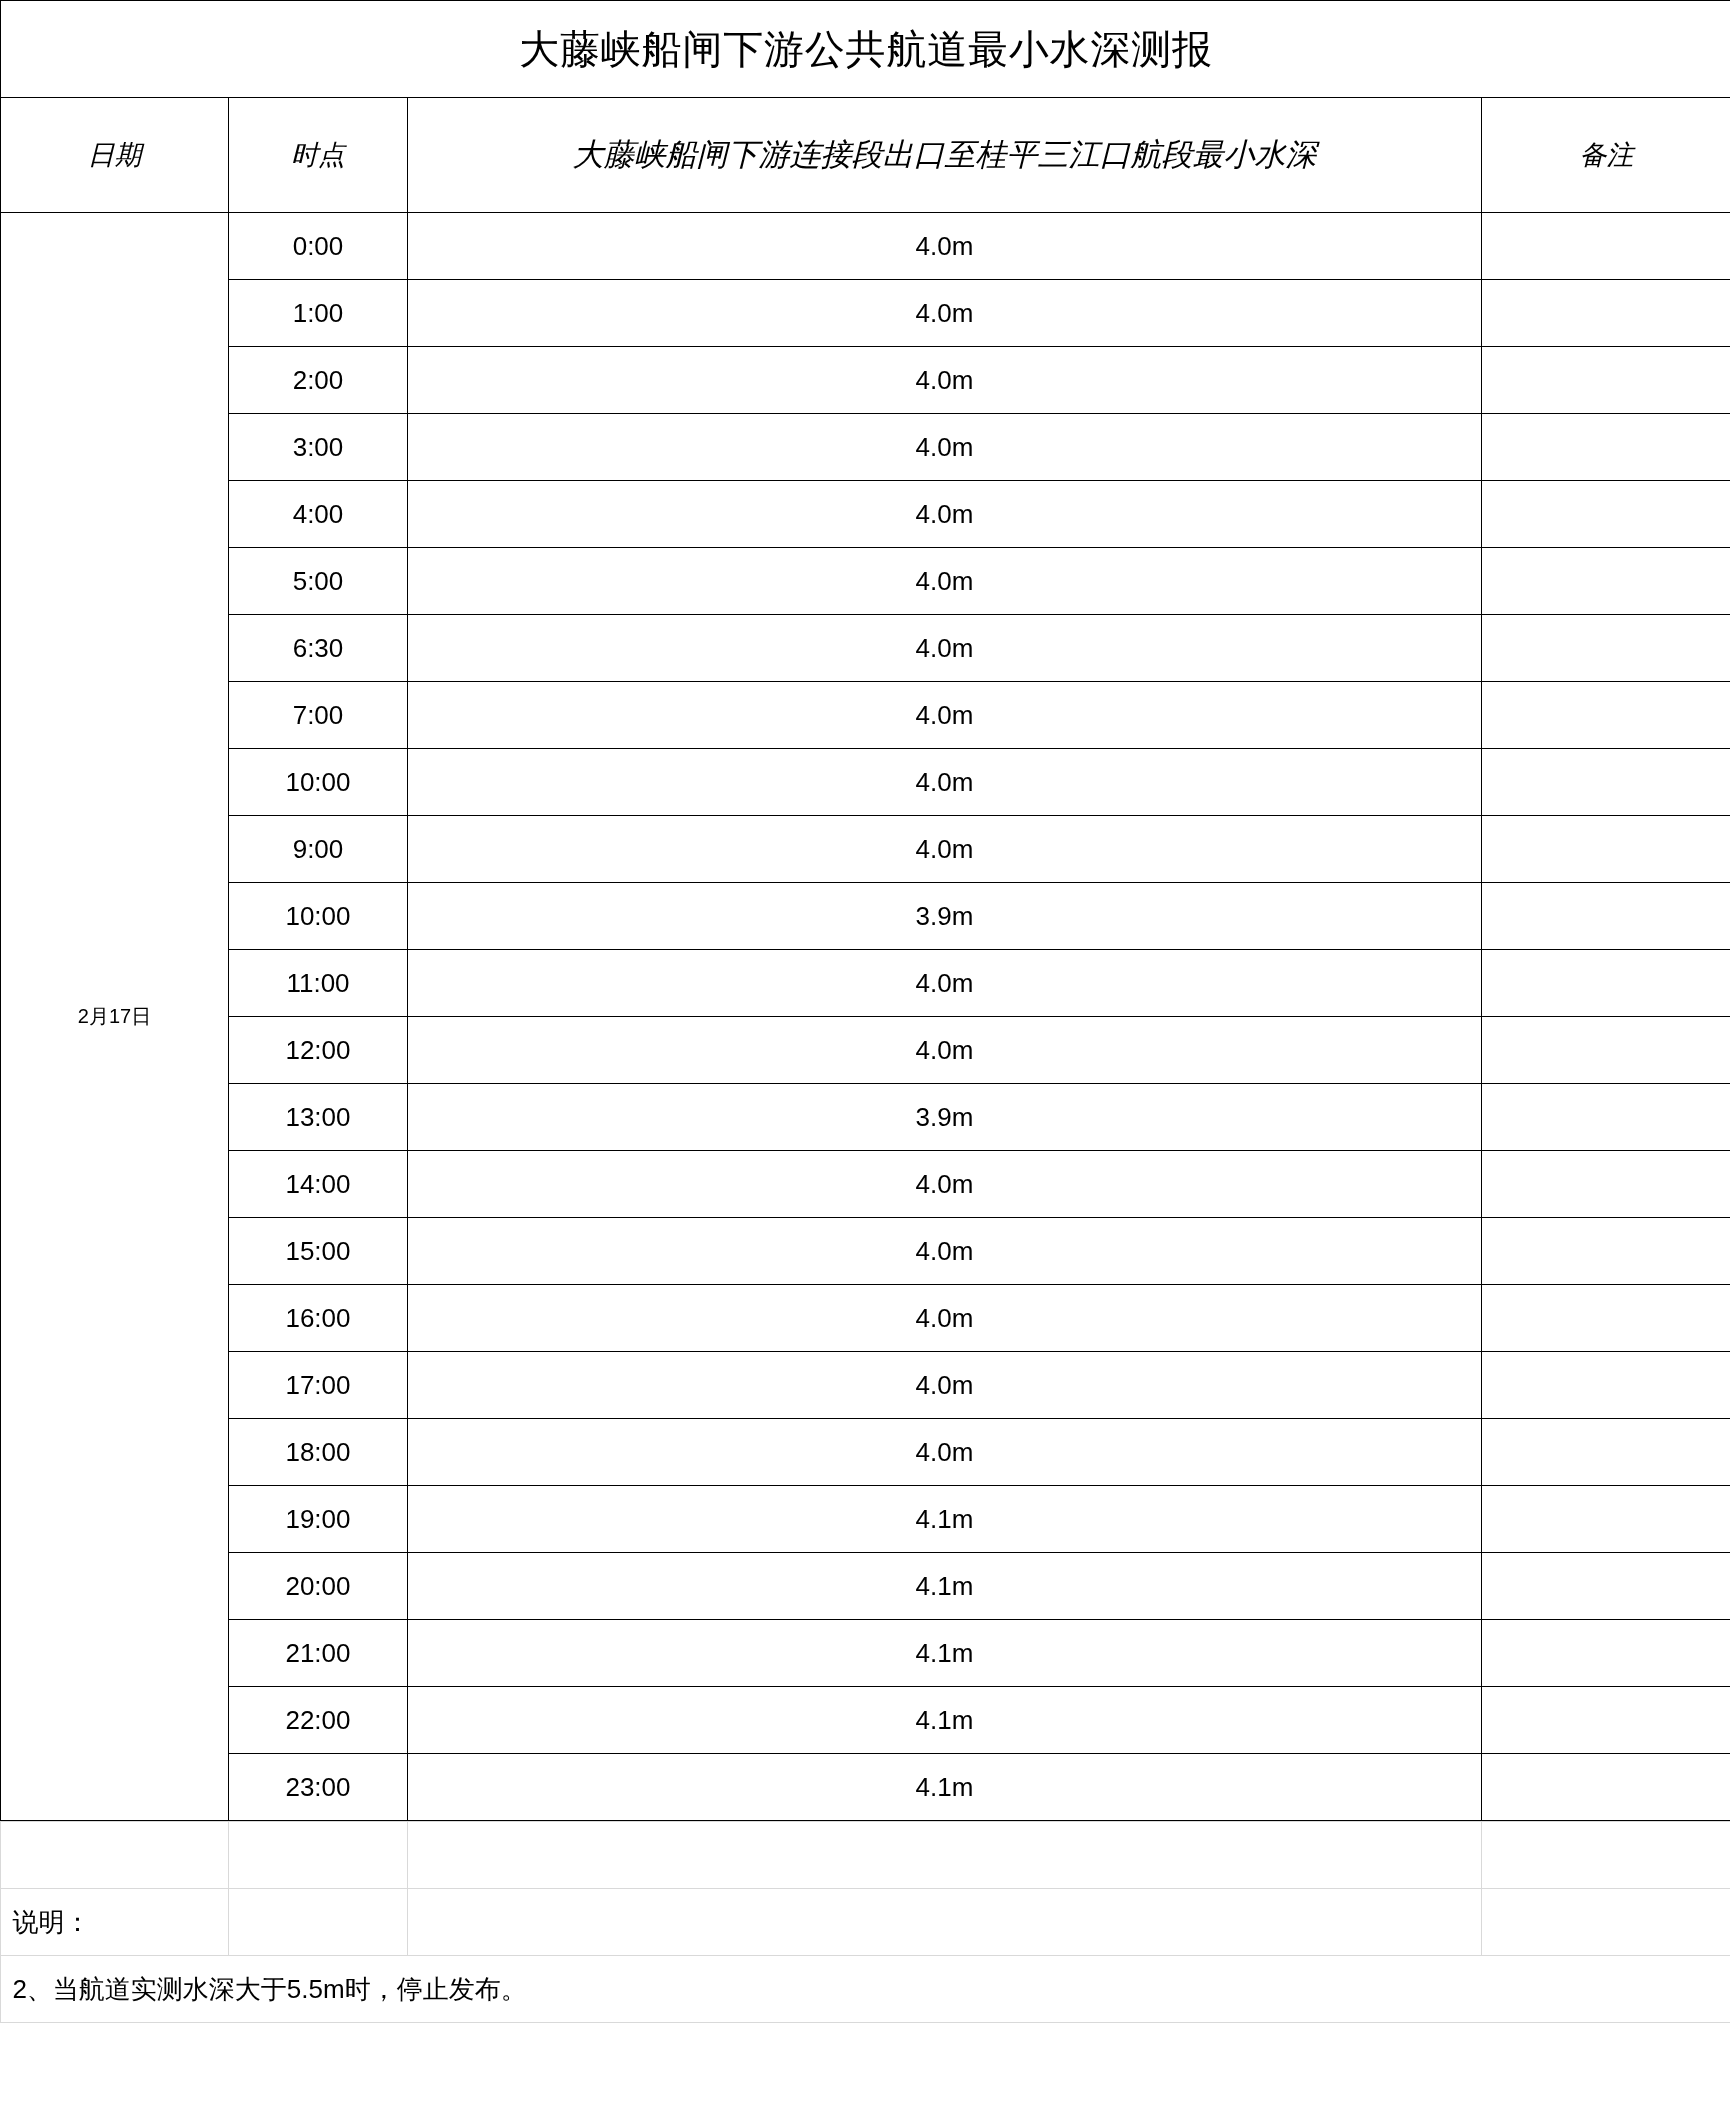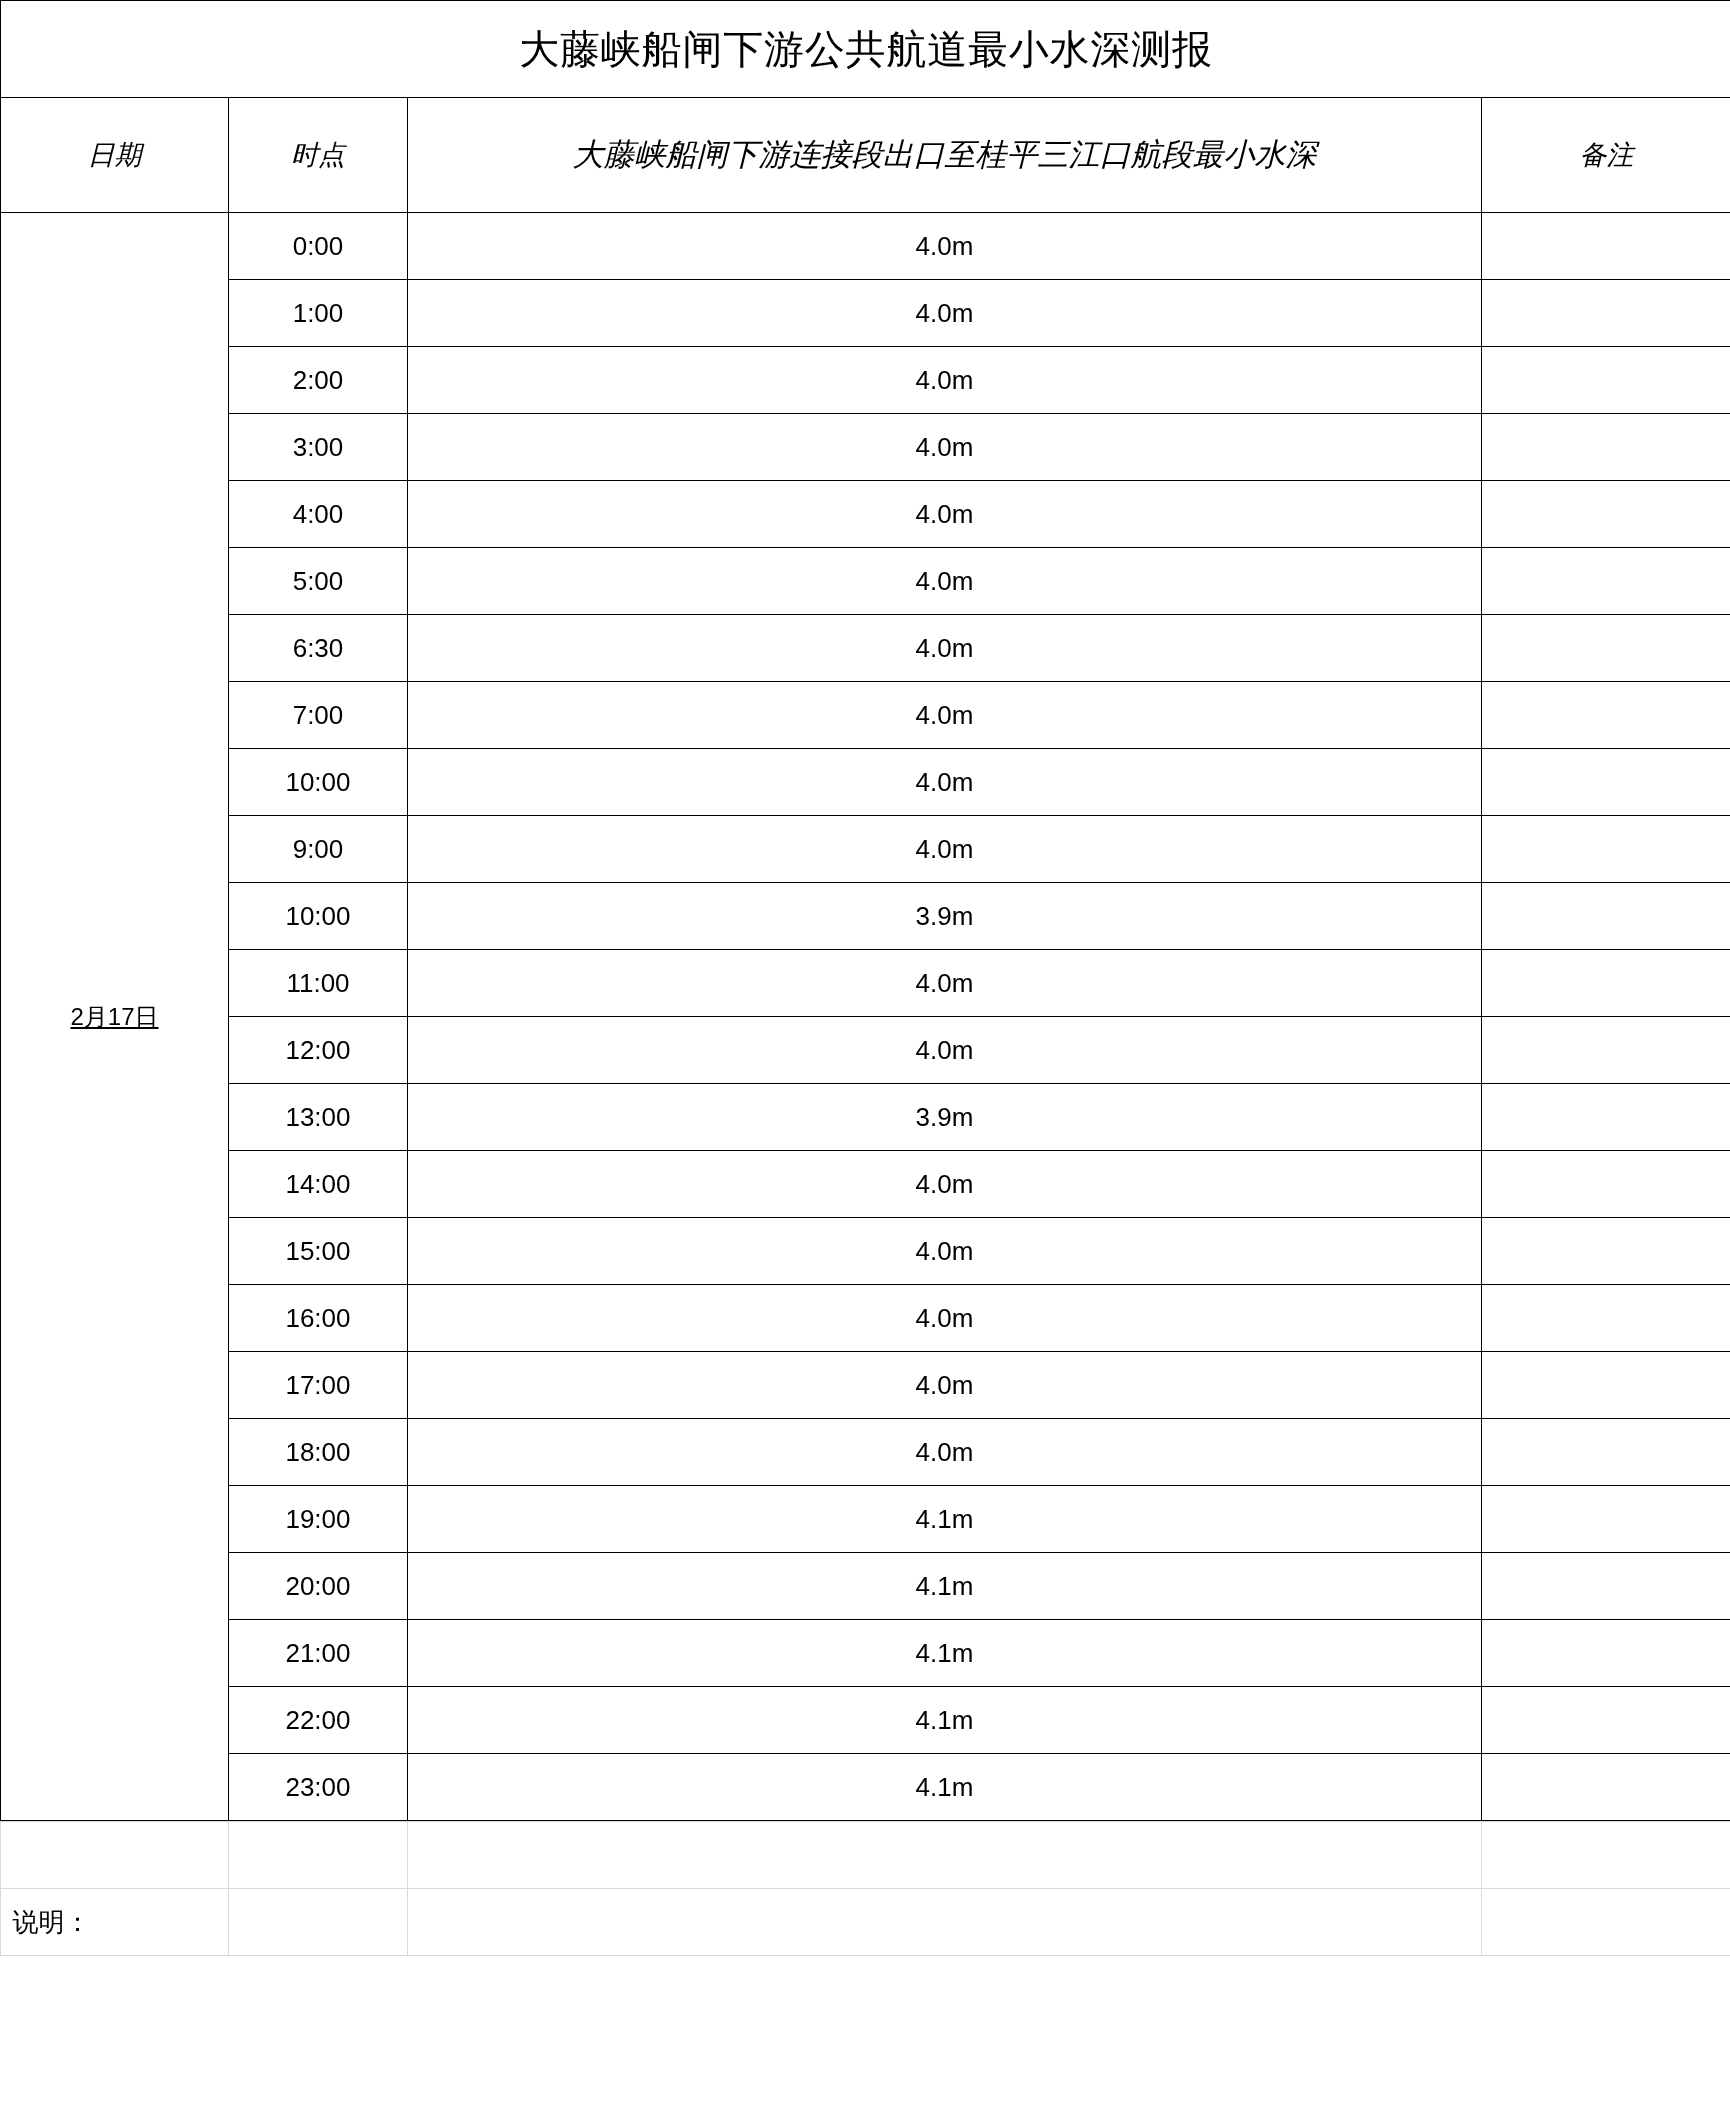--- a/index.html
+++ b/index.html
@@ -49,22 +49,21 @@
     font-style: italic;
   }
   .header-cell.wide {
     font-size: 31px;
   }
   .data-cell {
     height: 66px;
     font-size: 26px;
   }
   .date-cell {
-    font-size: 24px;
-    text-decoration: underline;
+    font-size: 20px;
   }
   
   table.tail {
     border-collapse: collapse;
     table-layout: fixed;
     width: 1731px;
   }
   table.tail td {
     border: 0.8px solid #d9d9d9;
     padding: 0;
@@ -244,17 +243,20 @@
         <td class="blank"></td>
         <td class="blank"></td>
         <td class="blank"></td>
       </tr>
       <tr>
         <td class="note">说明：</td>
         <td class="blank"></td>
         <td class="blank"></td>
         <td class="blank"></td>
       </tr>
+      <tr>
+        <td class="note" colspan="4">2、当航道实测水深大于5.5m时，停止发布。</td>
+      </tr>
     </tbody>
   </table>
 
 </div>
 
 
 </body></html>

